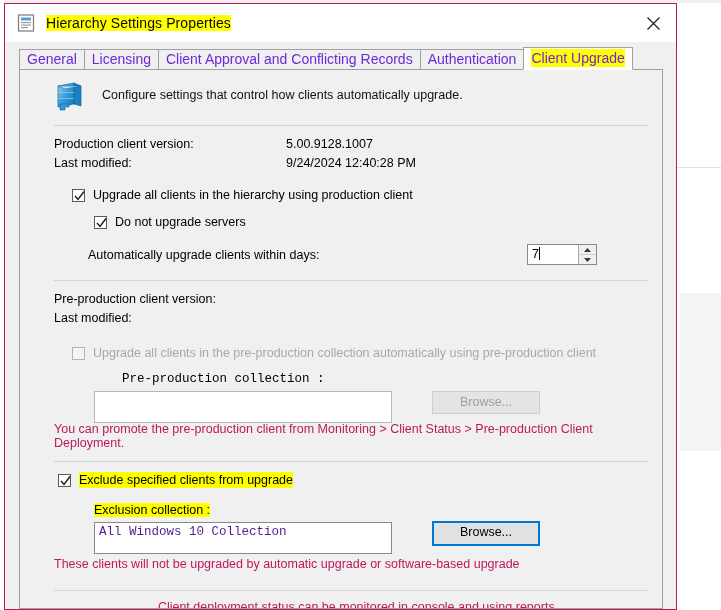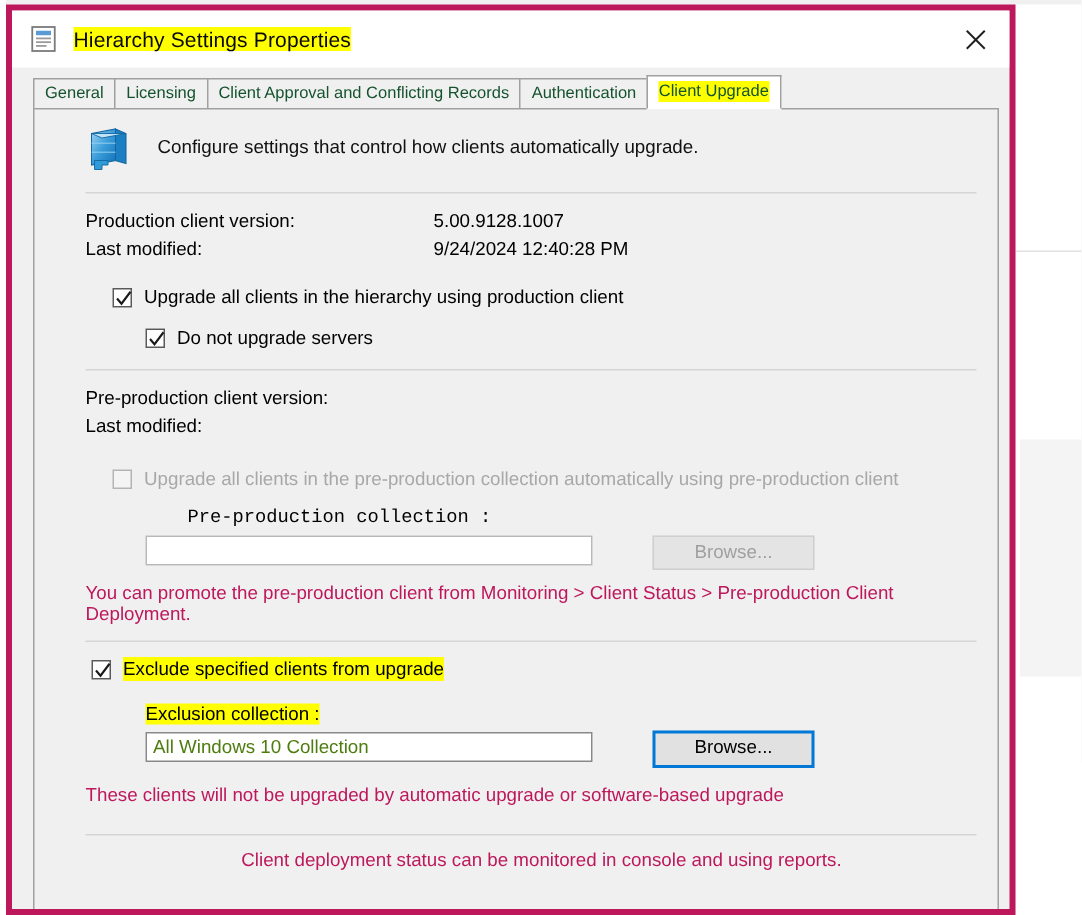--- a/index.html
+++ b/index.html
@@ -57,21 +57,21 @@
   }
 
   
   #dialog {
     position: absolute;
     left: 4px;
     top: 3px;
     width: 673px;
     height: 607px;
     background: #f0f0f0;
-    border: 4px solid #be185d;
+    border: 1px solid #be185d;
     box-sizing: border-box;
     overflow: hidden;
   }
 
   
   #titlebar {
     position: relative;
     height: 38px;
     background: #ffffff;
     display: flex;
@@ -111,22 +111,22 @@
     margin-top: 5px;
     padding-left: 14px;
     display: flex;
     align-items: flex-end;
     box-sizing: border-box;
   }
   .tab {
     height: 20px;
     line-height: 19px;
     padding: 0 7px;
-    font-size: 11px;
-    color: #14532d;
+    font-size: 14px;
+    color: #6d28d9;
     background: #f0f0f0;
     border: 1px solid #a0a0a0;
     border-bottom: none;
     margin-right: -1px;
     white-space: nowrap;
     box-sizing: border-box;
     position: relative;
     cursor: default;
   }
   .tab.active {
@@ -201,29 +201,29 @@
   }
   .checkbox.disabled { border-color: #b4b4b4; background: #f4f4f4; }
   .checkbox svg { position: absolute; left: 1px; top: 0px; }
   .cb-label.hl { background: #ffff00; }
   .cb-label.disabled { color: #a8a8a8; }
 
   .field-label { font-size: 12.5px; }
   .field-label.hl { background: #ffff00; }
 
   .textinput {
-    height: 20px;
+    height: 32px;
     border: 1px solid #898989;
     background: #ffffff;
     box-sizing: border-box;
-    font-family: Liberation Sans, sans-serif;
+    font-family: Liberation Mono, monospace;
     font-size: 12.5px;
     line-height: 19px;
     padding: 0 4px;
-    color: #4d7c0f;
+    color: #4c1d95;
     overflow: hidden;
     white-space: nowrap;
   }
   .textinput.empty { background: #ffffff; border-color: #b8b8b8; }
 
   .btn {
     height: 23px;
     background: #e1e1e1;
     border: 1px solid #adadad;
     box-sizing: border-box;
@@ -372,20 +372,38 @@
     <div class="cb-row" style="margin:11px 0 0 54px;">
       <span class="checkbox">
         <svg width="11" height="12" viewBox="0 0 11 12">
             <polyline points="1,6 4,9.5 10,1.5" fill="none" stroke="#1a1a1a" stroke-width="1.4"></polyline>
           </svg>
       </span>
       <span class="cb-label">Do not upgrade servers</span>
     </div>
 
     
+    <div style="position:relative; margin-top:14px; height:23px;">
+      <span class="field-label abs" style="left:48px; top:4px;">Automatically upgrade clients within days:</span>
+      <span class="spin-wrap abs" style="left:487px; top:0;">
+        <span class="spin-input"><span>7</span><span class="spin-caret"></span></span>
+        <span class="spin-btns">
+          <span class="spin-btn">
+            <svg width="9" height="6" viewBox="0 0 9 6">
+                <polygon points="4.5,1 8,5 1,5" fill="#3a3a3a"></polygon>
+              </svg>
+          </span>
+          <span class="spin-btn">
+            <svg width="9" height="6" viewBox="0 0 9 6">
+                <polygon points="4.5,5 1,1 8,1" fill="#3a3a3a"></polygon>
+              </svg>
+          </span>
+        </span>
+      </span>
+    </div>
 
     <hr class="sep" style="margin-top:13px;">
 
     
     <div style="margin-top:9px;"></div>
     <div class="kv-row">
       <span class="kv-label">Pre-production client version:</span>
       <span class="kv-value"></span>
     </div>
     <div class="kv-row">

